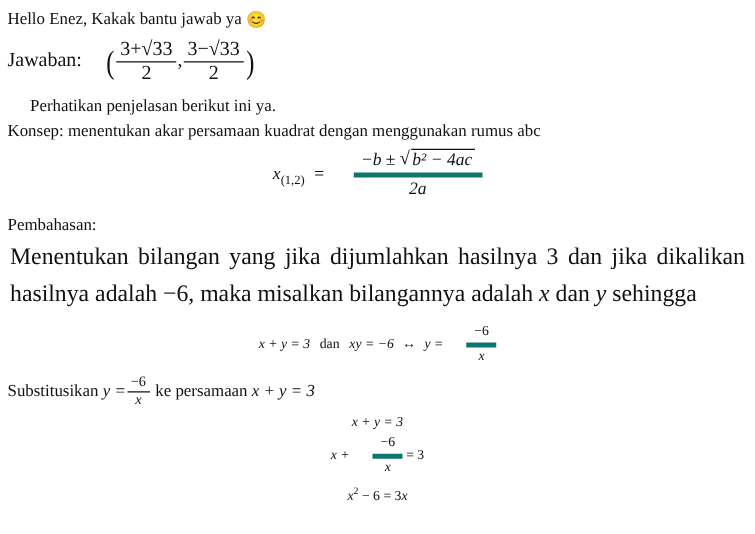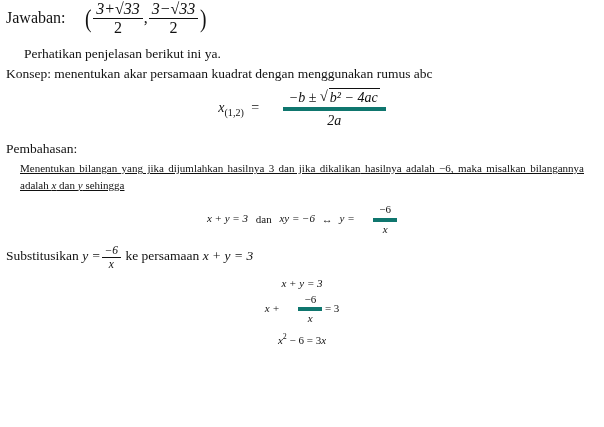--- a/index.html
+++ b/index.html
@@ -21,26 +21,25 @@
     padding: 0;
     box-sizing: border-box;
   }
   .line {
     padding: 0 6px;
     font-size: 13.5px;
     line-height: 1.0;
     white-space: nowrap;
   }
   .para {
-    padding: 0 20px;
-    font-size: 11px;
+    padding: 0 8px;
+    font-size: 19px;
     line-height: 1.55;
     text-align: justify;
     text-justify: inter-word;
-    text-decoration: underline;
   }
   .centered {
     text-align: center;
     padding: 0 6px;
   }
   .greeting {
     margin-top: 8px;
     margin-bottom: 9px;
   }
   .emoji {
@@ -63,21 +62,21 @@
   .math { font-family: "Liberation Serif", serif; font-style: italic; }
   .mathup { font-style: normal; }
   .frac {
     display: inline-block;
     vertical-align: middle;
     text-align: center;
     font-size: 0.85em;
     line-height: 1.12;
     margin: 0 1px;
   }
-  .frac .num { display: block; padding: 0 3px; font-style: italic; }
+  .frac .num { display: block; padding: 0 3px; }
   .frac .den { display: block; padding: 0 3px; border-top: 1px solid #111; }
   .bigfrac { font-size: 1em; }
   .paren {
     display: inline-block;
     font-size: 26px;
     line-height: 0.9;
     font-family: "Liberation Serif", serif;
     transform: scaleX(0.75);
   }
   .sqrt {
@@ -115,20 +114,24 @@
   .tall-frac .num { display: block; padding: 0 6px 1px 6px; }
   .tall-frac .den { display: block; padding: 1px 6px 0 6px; border-top: 4px solid #0f766e; }
   .eq-spacer { margin: 0 4px; }
   .dan { font-style: normal; margin: 0 5px; }
 </style>
 </head>
 <body>
 
 <div class="page">
 
+  <div class="line greeting">
+    <span>Hello Enez, Kakak bantu jawab ya</span>
+    <span class="emoji">😊</span>
+  </div>
 
   <div class="row-jawaban">
     <span>Jawaban:</span>
     <span style="display:inline-flex;align-items:center;">
       <span class="paren">(</span>
       <span class="frac bigfrac">
         <span class="num">3+√33</span>
         <span class="den">2</span>
       </span>
       <span>,</span>

